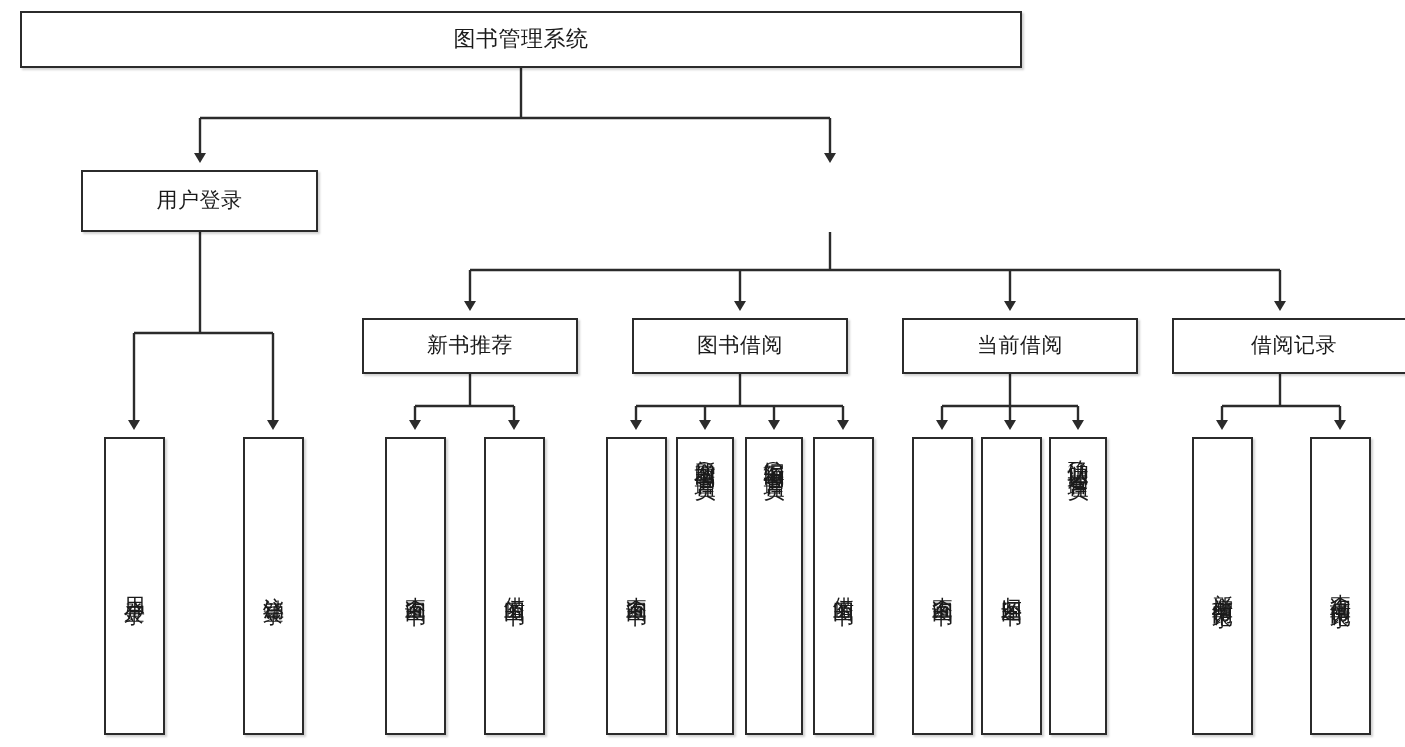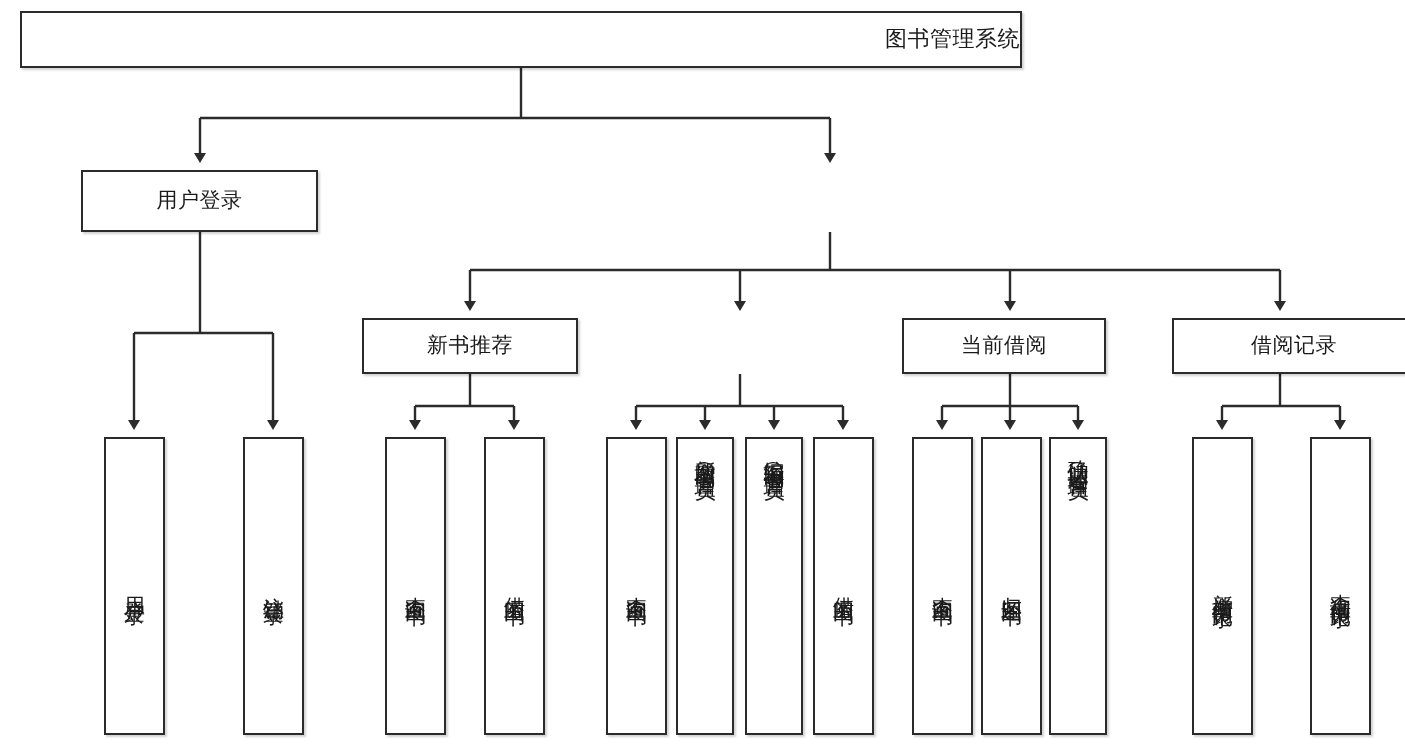--- a/index.html
+++ b/index.html
@@ -150,32 +150,35 @@
     <g stroke="#2b2b2b" stroke-width="2.4" fill="none">
       <path d="M1280,374 L1280,406"></path>
       <path d="M1222,406 L1340,406"></path>
     </g>
     <g stroke="#2b2b2b" stroke-width="2.4" fill="none" marker-end="url(#arrow)">
       <path d="M1222,406 L1222,421"></path>
       <path d="M1340,406 L1340,421"></path>
     </g>
   </svg>
 
-  <div class="node-box title-box" style="left:20px; top:11px; width:1002px; height:57px;justify-content:flex-end;">
+  <div class="node-box title-box" style="left:20px; top:11px; width:1002px; height:57px;">
     <span class="node-label-h">图书管理系统</span>
   </div>
 
   <div class="node-box" style="left:81px; top:170px; width:237px; height:62px;">
     <span class="node-label-h">用户登录</span>
   </div>
 
   <div class="node-box" style="left:362px; top:318px; width:216px; height:56px;">
     <span class="node-label-h">新书推荐</span>
   </div>
-  <div class="node-box" style="left:902px; top:318px; width:204px; height:56px;">
+  <div class="node-box" style="left:632px; top:318px; width:216px; height:56px;">
+    <span class="node-label-h">图书借阅</span>
+  </div>
+  <div class="node-box" style="left:902px; top:318px; width:236px; height:56px;">
     <span class="node-label-h">当前借阅</span>
   </div>
   <div class="node-box" style="left:1172px; top:318px; width:244px; height:56px;">
     <span class="node-label-h">借阅记录</span>
   </div>
 
   <div class="node-box leaf-box centered" style="left:104px; top:437px; width:61px; height:298px;">
     <span class="node-label-v">用户登录</span>
   </div>
   <div class="node-box leaf-box centered" style="left:243px; top:437px; width:61px; height:298px;">

